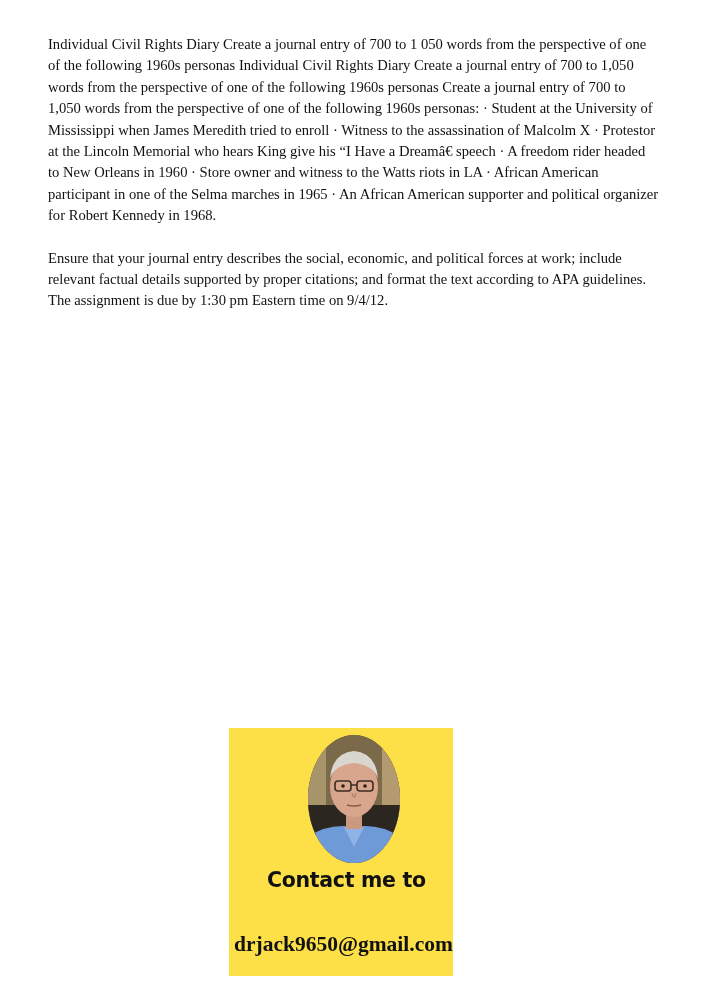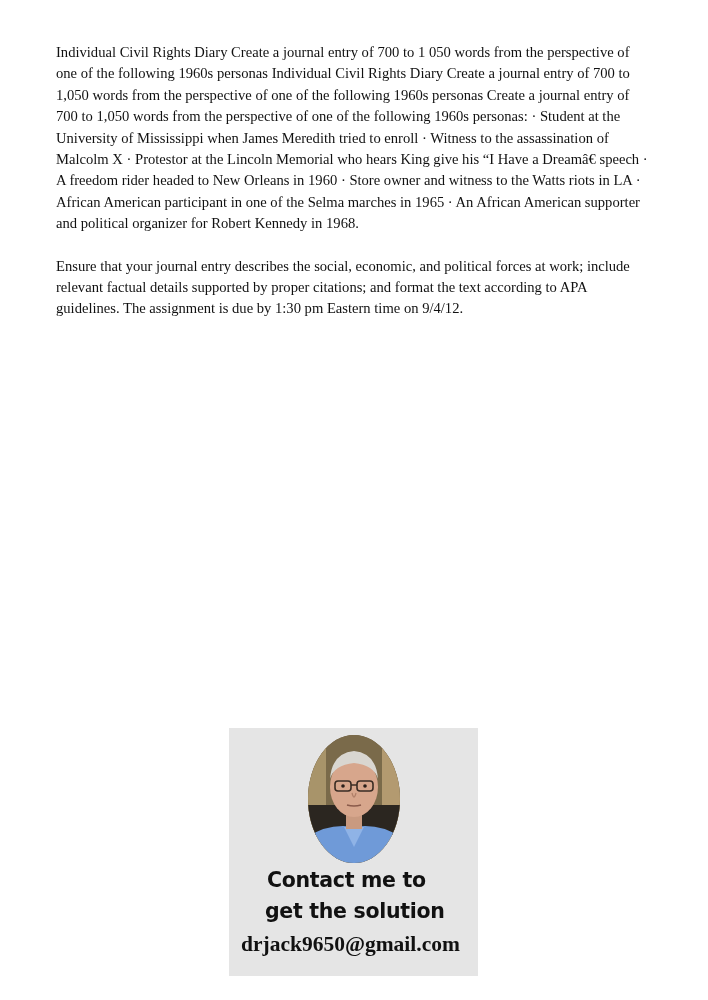--- a/index.html
+++ b/index.html
@@ -1,42 +1,42 @@
 <!DOCTYPE html>
 <html><head>
   <meta charset="utf-8">
   <style>
     html, body { margin: 0; padding: 0; background: #ffffff; }
     body { width: 708px; height: 1000px; position: relative; overflow: hidden; }
     .doc {
       position: absolute; left: 48px; top: 34px; width: 612px;
       font-family: "Liberation Serif", serif; font-size: 14.6px; line-height: 21.4px; color: #111;
     }
-    .doc p { margin: 8px; }
+    .doc p { margin: 0; }
     .doc p + p { margin-top: 21px; }
     .ad {
-      position: absolute; left: 229px; top: 728px; width: 249px; height: 248px;
-      background: #e5e5e5;
+      position: absolute; left: 229px; top: 728px; width: 224px; height: 248px;
+      background: #fde047;
       text-decoration: underline;
     }
     .portrait {
       position: absolute; left: 79px; top: 7px; width: 92px; height: 128px;
       border-radius: 50%; overflow: hidden;
       background: #6b5a3e;
     }
     .portrait svg { width: 100%; height: 100%; display: block; }
     .ad-line1, .ad-line2 {
       position: absolute; left: 0; width: 100%;
       font-family: "DejaVu Sans", sans-serif; font-weight: bold; color: #111; font-size: 20.5px;
       letter-spacing: -0.3px;
     }
     .ad-line1 { top: 140px; left: 38px; }
     .ad-line2 { top: 171px; left: 36px; }
     .ad-email {
-      position: absolute; left: 12px; top: 204px;
+      position: absolute; left: 5px; top: 204px;
       font-family: "Liberation Serif", serif; font-weight: bold; color: #111; font-size: 21.5px;
     }
   </style>
 </head>
 <body>
 
 <div class="doc">
   <p>Individual Civil Rights Diary Create a journal entry of 700 to 1 050 words from the perspective of one of the following 1960s personas Individual Civil Rights Diary Create a journal entry of 700 to 1,050 words from the perspective of one of the following 1960s personas Create a journal entry of 700 to 1,050 words from the perspective of one of the following 1960s personas: · Student at the University of Mississippi when James Meredith tried to enroll · Witness to the assassination of Malcolm X · Protestor at the Lincoln Memorial who hears King give his “I Have a Dreamâ€ speech · A freedom rider headed to New Orleans in 1960 · Store owner and witness to the Watts riots in LA · African American participant in one of the Selma marches in 1965 · An African American supporter and political organizer for Robert Kennedy in 1968.</p>
   <p>Ensure that your journal entry describes the social, economic, and political forces at work; include relevant factual details supported by proper citations; and format the text according to APA guidelines. The assignment is due by 1:30 pm Eastern time on 9/4/12.</p>
 </div>
@@ -56,15 +56,14 @@
       <rect x="27" y="46" width="16" height="10" rx="3" fill="none" stroke="#3a2c24" stroke-width="1.6"></rect>
       <rect x="49" y="46" width="16" height="10" rx="3" fill="none" stroke="#3a2c24" stroke-width="1.6"></rect>
       <line x1="43" y1="50" x2="49" y2="50" stroke="#3a2c24" stroke-width="1.6"></line>
       <circle cx="35" cy="51" r="1.8" fill="#2a1f1a"></circle>
       <circle cx="57" cy="51" r="1.8" fill="#2a1f1a"></circle>
       <path d="M44 58 Q46 66 48 58" fill="none" stroke="#b07f68" stroke-width="1.2"></path>
       <path d="M39 70 Q46 72 53 70" fill="none" stroke="#8a5a4a" stroke-width="1.5"></path>
     </svg>
   </div>
   <div class="ad-line1">Contact me to</div>
-  <div class="ad-line2">get the solution</div>
   <div class="ad-email">drjack9650@gmail.com</div>
 </div>
 
 </body></html>

